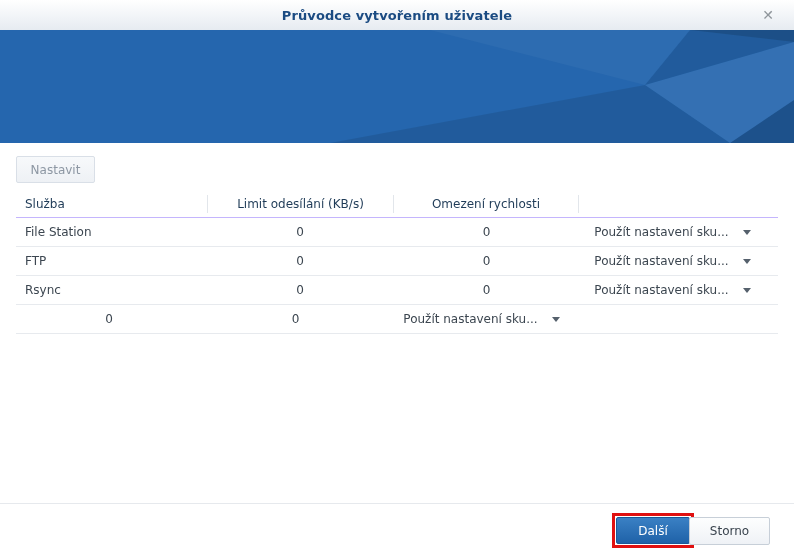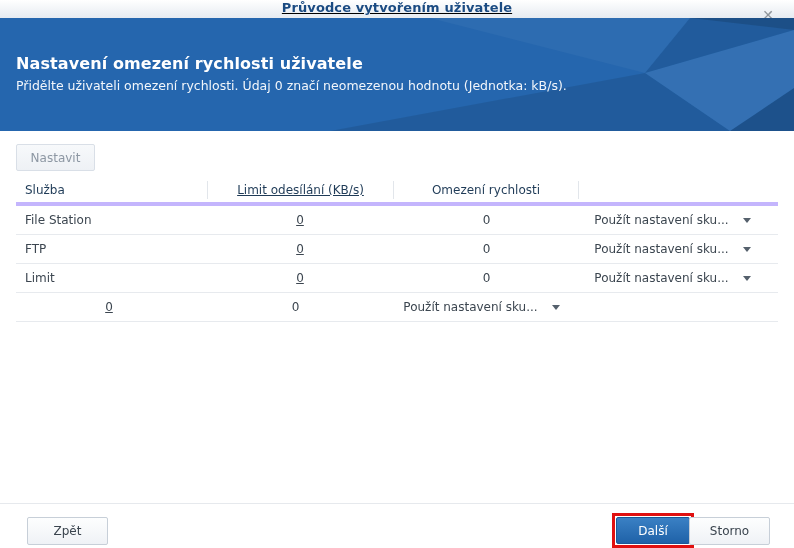--- a/index.html
+++ b/index.html
@@ -10,23 +10,23 @@
     overflow: hidden;
   }
   .dialog {
     position: relative;
     width: 794px; height: 548px;
     background: #ffffff;
   }
   
   .titlebar {
     position: relative;
-    height: 18px;
+    height: 30px;
     background: linear-gradient(#ffffff, #e6ebf1);
-    display: flex; align-items: flex-start; justify-content: center; text-decoration: underline;
+    display: flex; align-items: center; justify-content: center;
   }
   .titlebar .title {
     font-size: 13px; font-weight: bold; color: #1b4b82;
     letter-spacing: 0.1px;
   }
   .close-x {
     position: absolute; right: 16px; top: 5px;
     width: 20px; height: 20px;
     display: flex; align-items: center; justify-content: center;
     color: #8f959b; font-size: 14px; font-weight: bold;
@@ -62,27 +62,27 @@
     width: 79px; height: 27px;
     background: linear-gradient(#f7f9fb, #eef1f5);
     border: 1px solid #d9dfe7;
     color: #8d97a3;
     cursor: default;
   }
   
   .grid { margin-top: 7px; width: 762px; font-size: 12px; }
   .grid-header {
     display: flex; height: 28px; align-items: center;
-    border-bottom: 4px solid #c4b5fd;
+    border-bottom: 1px solid #c4b5fd;
     color: #1f3b57;
   }
   .grid-header .hcell { height: 18px; display: flex; align-items: center; }
   .grid-header .hcell + .hcell { border-left: 1px solid #e2e6eb; }
   .c1 { width: 191px; padding-left: 9px; justify-content: flex-start; }
-  .c2 { width: 186px; justify-content: center; text-align: left; text-decoration: underline; }
+  .c2 { width: 186px; justify-content: center; text-align: left; }
   .c3 { width: 187px; justify-content: center; text-align: center; }
   .c4 { width: 185px; justify-content: center; text-align: left; }
   .c5 { width: 13px; }
   .grid-row {
     display: flex; height: 29px; align-items: center;
     border-bottom: 1px solid #e7eaee;
     color: #3c4650;
   }
   .grid-row .cell { display: flex; align-items: center; height: 100%; }
   .dropdown-cell { gap: 14px; cursor: pointer; }
@@ -134,24 +134,20 @@
   <div class="hero">
     <svg class="facets" viewBox="0 0 794 113" preserveAspectRatio="none">
       <rect width="794" height="113" fill="#2566ae"></rect>
       <polygon points="330,113 645,55 730,113" fill="#000000" opacity="0.10"></polygon>
       <polygon points="730,113 794,70 794,113" fill="#000000" opacity="0.20"></polygon>
       <polygon points="645,55 794,12 794,70 730,113" fill="#ffffff" opacity="0.07"></polygon>
       <polygon points="645,55 690,0 794,12" fill="#000000" opacity="0.10"></polygon>
       <polygon points="690,0 794,0 794,12" fill="#000000" opacity="0.22"></polygon>
       <polygon points="430,0 690,0 645,55" fill="#ffffff" opacity="0.04"></polygon>
     </svg>
-    <div class="hero-text">
-      <h1>Nastavení omezení rychlosti uživatele</h1>
-      <p>Přidělte uživateli omezení rychlosti. Údaj 0 značí neomezenou hodnotu (Jednotka: kB/s).</p>
-    </div>
   </div>
 
   <div class="content">
     <button class="btn btn-disabled">Nastavit</button>
 
     <div class="grid">
       <div class="grid-header">
         <div class="hcell c1">Služba</div>
         <div class="hcell c2">Limit odesílání (KB/s)</div>
         <div class="hcell c4">Omezení rychlosti</div>
@@ -174,21 +170,21 @@
         <div class="cell c2">0</div>
         <div class="cell c3">0</div>
         <div class="cell c4 dropdown-cell">
           <span>Použít nastavení sku...</span>
           <span class="dd-arrow"></span>
         </div>
         <div class="cell c5"></div>
       </div>
 
       <div class="grid-row">
-        <div class="cell c1">Limit</div>
+        <div class="cell c1">Rsync</div>
         <div class="cell c2">0</div>
         <div class="cell c3">0</div>
         <div class="cell c4 dropdown-cell">
           <span>Použít nastavení sku...</span>
           <span class="dd-arrow"></span>
         </div>
         <div class="cell c5"></div>
       </div>
 
       <div class="grid-row">
@@ -197,20 +193,19 @@
         <div class="cell c4 dropdown-cell">
           <span>Použít nastavení sku...</span>
           <span class="dd-arrow"></span>
         </div>
         <div class="cell c5"></div>
       </div>
     </div>
   </div>
 
   <div class="footer">
-    <button class="btn btn-secondary back-btn">Zpět</button>
     <span class="red-annotation">
       <button class="btn btn-primary">Další</button>
     </span>
     <button class="btn btn-secondary cancel-btn">Storno</button>
   </div>
 
 </div>
 
 </body></html>

